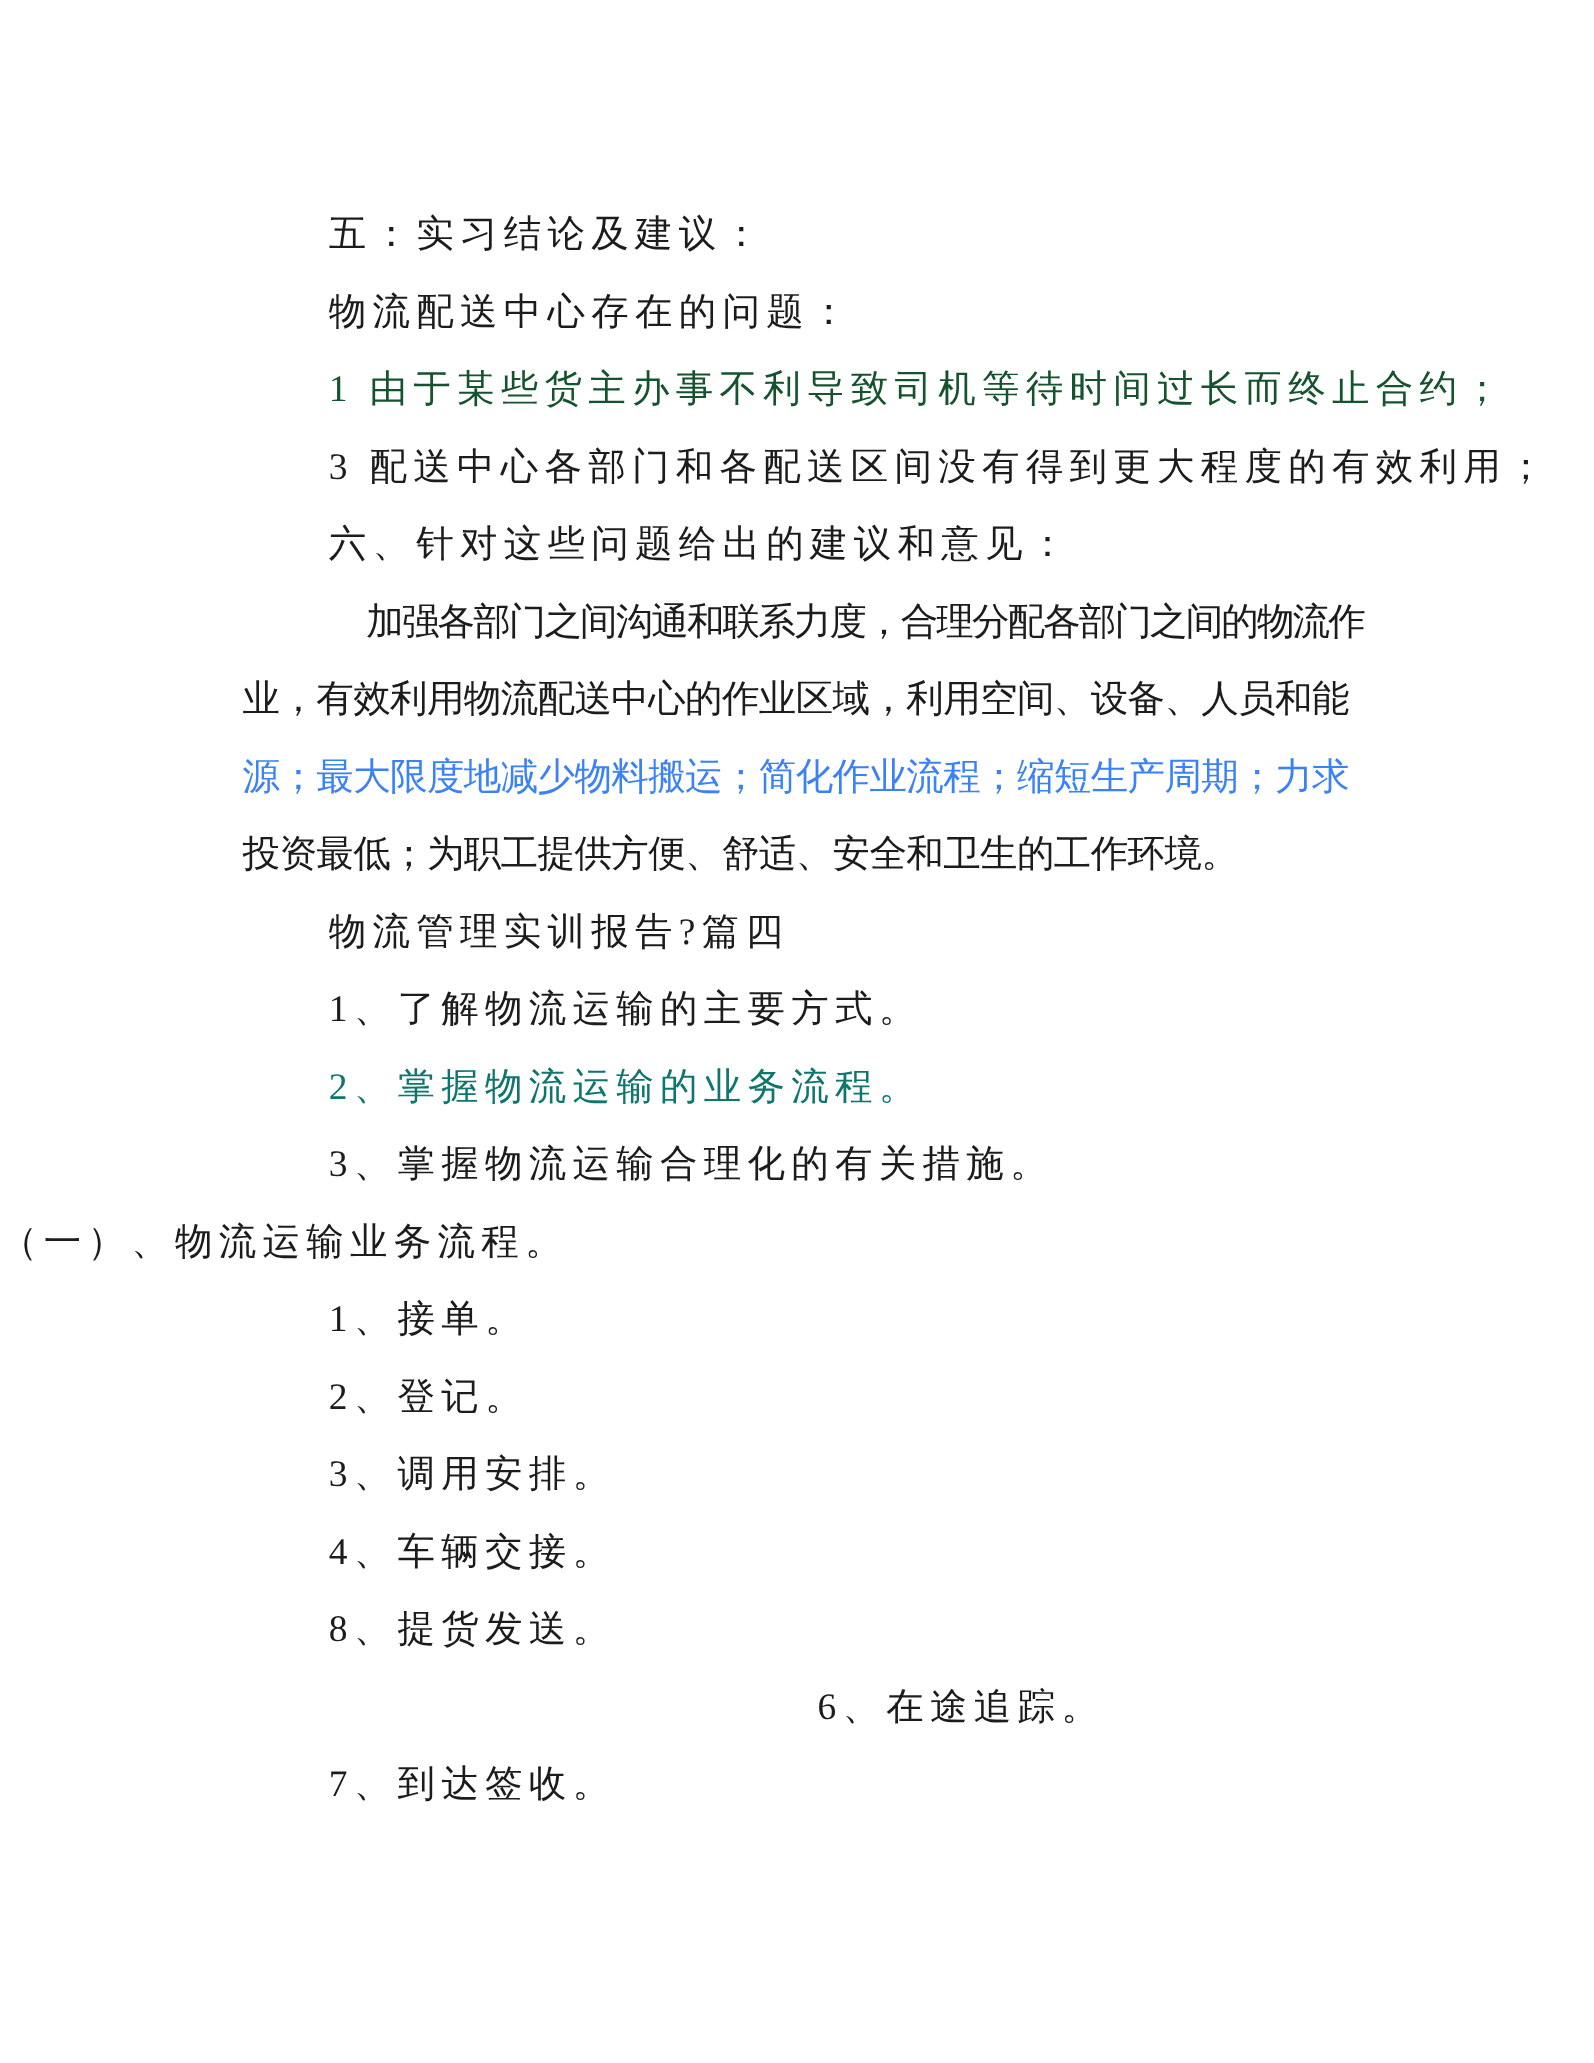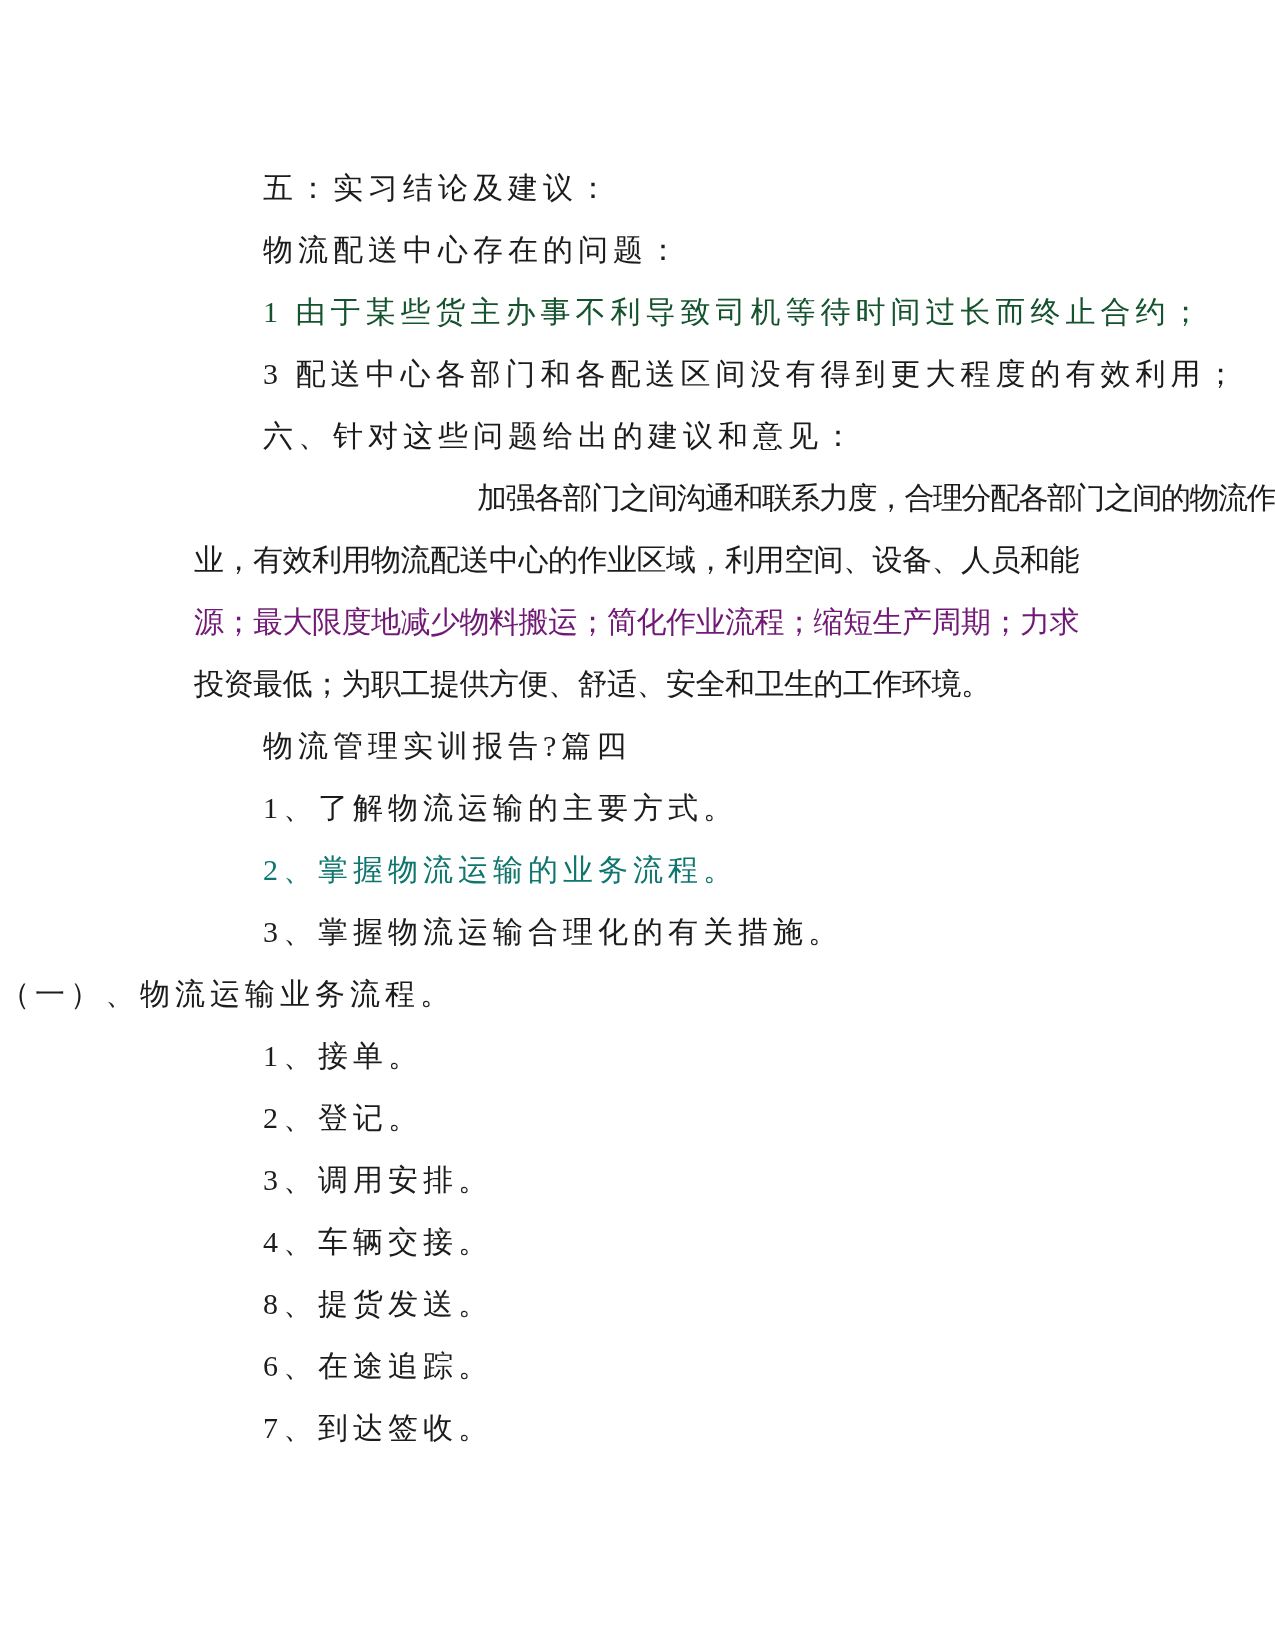--- a/index.html
+++ b/index.html
@@ -54,30 +54,30 @@
 </head>
 <body>
 
 <div class="page">
   <div class="doc-lines">
       <div class="line style-heading" style="color: rgb(28, 28, 28);">五：实习结论及建议：</div>
       <div class="line style-heading" style="color: rgb(28, 28, 28);">物流配送中心存在的问题：</div>
       <div class="line style-heading" style="color: #14532d;">1 由于某些货主办事不利导致司机等待时间过长而终止合约；</div>
       <div class="line style-heading" style="color: rgb(28, 28, 28);">3 配送中心各部门和各配送区间没有得到更大程度的有效利用；</div>
       <div class="line style-heading" style="color: rgb(28, 28, 28);">六、针对这些问题给出的建议和意见：</div>
-      <div class="line style-para-first" style="color: rgb(28, 28, 28); text-align: right;">加强各部门之间沟通和联系力度，合理分配各部门之间的物流作</div>
+      <div class="line style-para-first" style="color: rgb(28, 28, 28);">加强各部门之间沟通和联系力度，合理分配各部门之间的物流作</div>
       <div class="line style-body" style="color: rgb(28, 28, 28);">业，有效利用物流配送中心的作业区域，利用空间、设备、人员和能</div>
-      <div class="line style-body" style="color: #701a75;">源；最大限度地减少物料搬运；简化作业流程；缩短生产周期；力求</div>
+      <div class="line style-body" style="color: #3b82f6;">源；最大限度地减少物料搬运；简化作业流程；缩短生产周期；力求</div>
       <div class="line style-body" style="color: rgb(28, 28, 28);">投资最低；为职工提供方便、舒适、安全和卫生的工作环境。</div>
       <div class="line style-heading" style="color: rgb(28, 28, 28);">物流管理实训报告?篇四</div>
       <div class="line style-heading" style="color: rgb(28, 28, 28);">1、了解物流运输的主要方式。</div>
       <div class="line style-heading" style="color: #0f766e;">2、掌握物流运输的业务流程。</div>
       <div class="line style-heading" style="color: rgb(28, 28, 28);">3、掌握物流运输合理化的有关措施。</div>
       <div class="line style-paren" style="color: rgb(28, 28, 28);">（一）、物流运输业务流程。</div>
       <div class="line style-heading" style="color: rgb(28, 28, 28);">1、接单。</div>
       <div class="line style-heading" style="color: rgb(28, 28, 28);">2、登记。</div>
       <div class="line style-heading" style="color: rgb(28, 28, 28);">3、调用安排。</div>
       <div class="line style-heading" style="color: rgb(28, 28, 28);">4、车辆交接。</div>
       <div class="line style-heading" style="color: rgb(28, 28, 28);">8、提货发送。</div>
-      <div class="line style-heading" style="color: rgb(28, 28, 28);">6、在途追踪。</div>
+      <div class="line style-heading" style="color: rgb(28, 28, 28); text-align: center;">6、在途追踪。</div>
       <div class="line style-heading" style="color: rgb(28, 28, 28);">7、到达签收。</div>
     </div>
 </div>
 
 </body></html>

